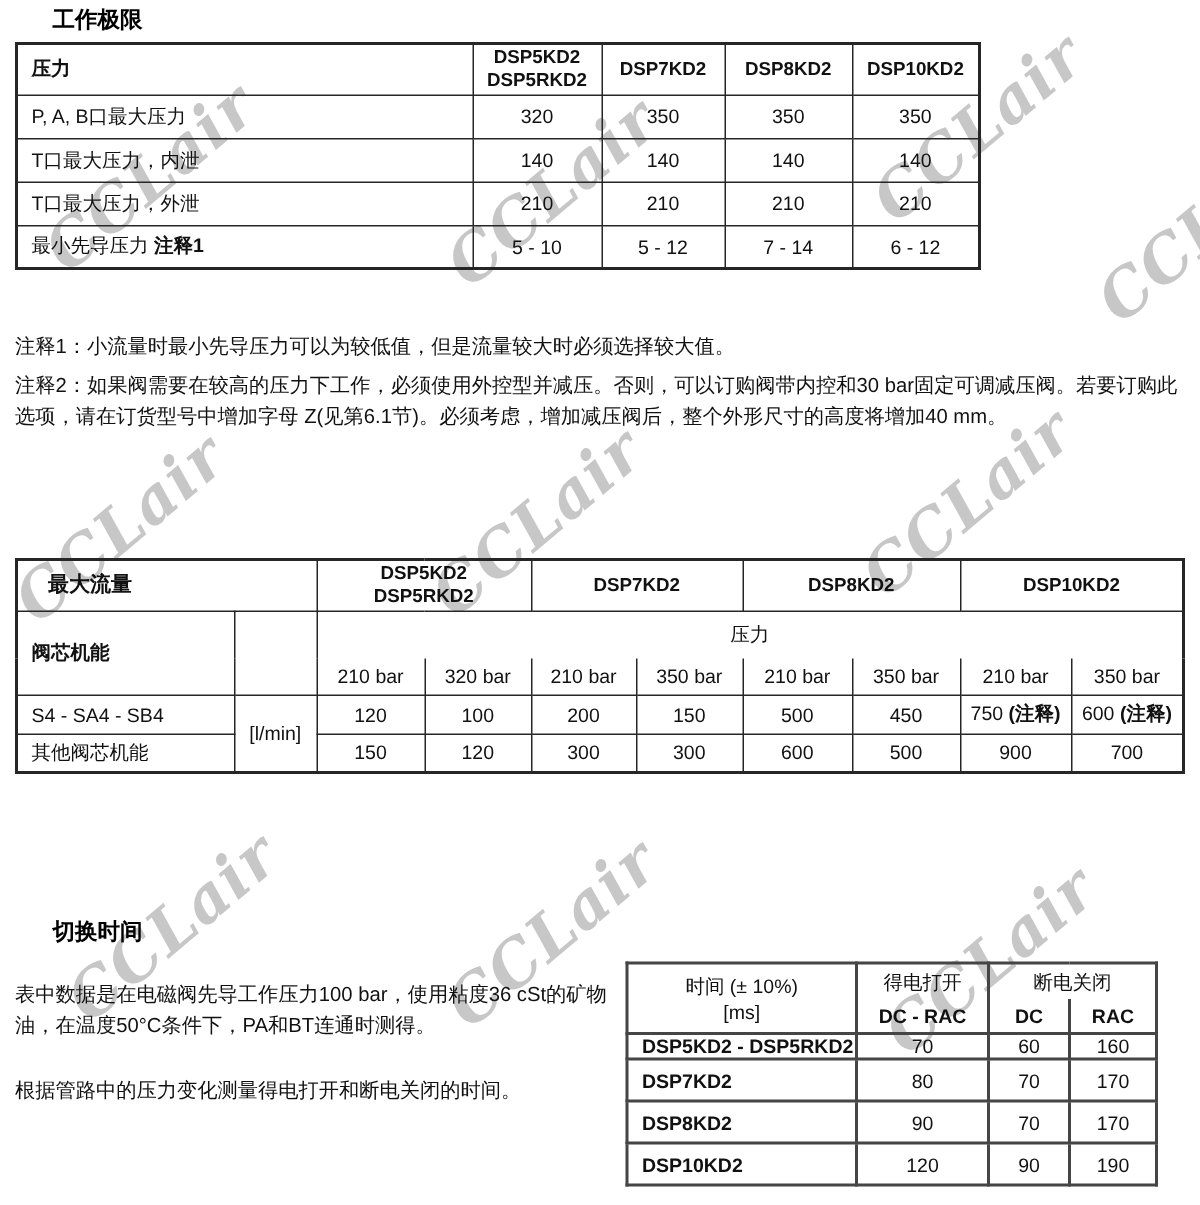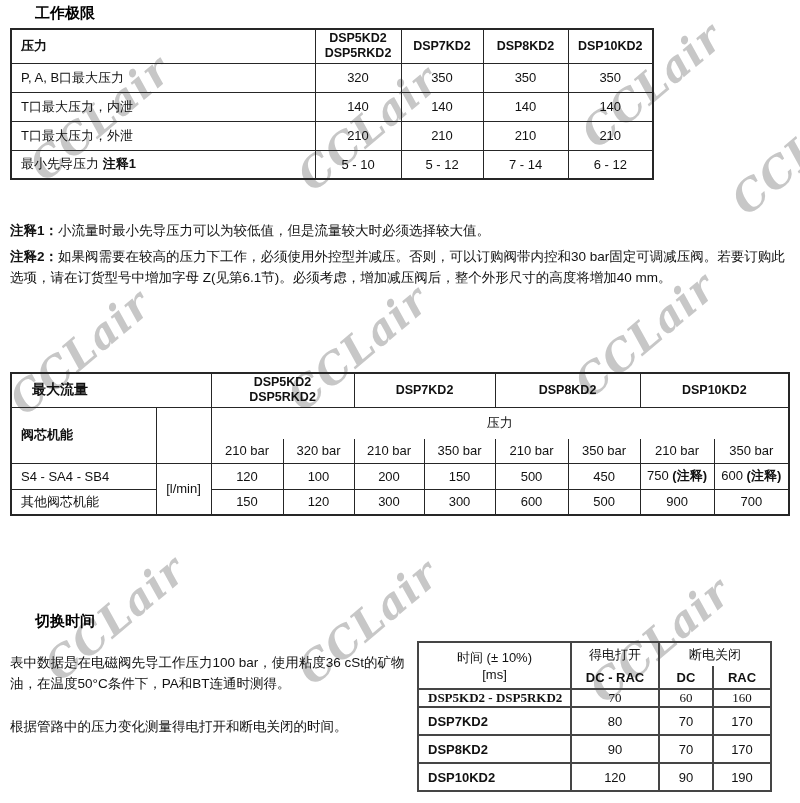--- a/index.html
+++ b/index.html
@@ -31,21 +31,21 @@
   table { border-collapse: collapse; table-layout: fixed; background: transparent; }
   .t1, .t2 { border: 2px solid #262626; }
   .t1 td, .t2 td { border: 1px solid #262626; text-align: center; vertical-align: middle; padding: 0; }
   .t3 { border: 2px solid #454545; }
   .t3 td { border: 2px solid #454545; text-align: center; vertical-align: middle; padding: 0; }
   td.lbl { text-align: left; padding-left: 9px; }
   td.bold, .b { font-weight: bold; }
   .model { font-weight: bold; font-size: 12.5px; line-height: 1.2; }
   .no-bottom { border-bottom-style: hidden !important; }
   .note-p { font-size: 13.5px; line-height: 21px; color: #111; }
-  .note-p .b { font-weight: bold; }
+  .note-p .b { font-weight: normal; }
   .para { font-size: 13.5px; line-height: 21px; }
 </style>
 </head>
 <body>
 
 <div class="wm-layer">
   <div class="wm" style="left:100px; top:118px;">CCLair</div>
   <div class="wm" style="left:368px; top:128px;">CCLair</div>
   <div class="wm" style="left:652px; top:85px;">CCLair</div>
   <div class="wm" style="left:802px; top:152px;">CCLair</div>
@@ -194,21 +194,21 @@
         <tr style="height:24px;margin-left:34px;">
       <td rowspan="2"><span>时间 (± 10%)</span><br><span>[ms]</span></td>
       <td class="no-bottom">得电打开</td>
       <td class="no-bottom" colspan="2">断电关闭</td>
     </tr>
     <tr style="height:23px;">
       <td class="bold">DC - RAC</td>
       <td class="bold">DC</td>
       <td class="bold">RAC</td>
     </tr>
-    <tr style="height:16px;font-family:Liberation Serif, serif;">
+    <tr style="height:16px;">
       <td class="lbl bold">DSP5KD2 - DSP5RKD2</td>
       <td>70</td>
       <td>60</td>
       <td>160</td>
     </tr>
     <tr style="height:28px;">
       <td class="lbl bold">DSP7KD2</td>
       <td>80</td>
       <td>70</td>
       <td>170</td>

